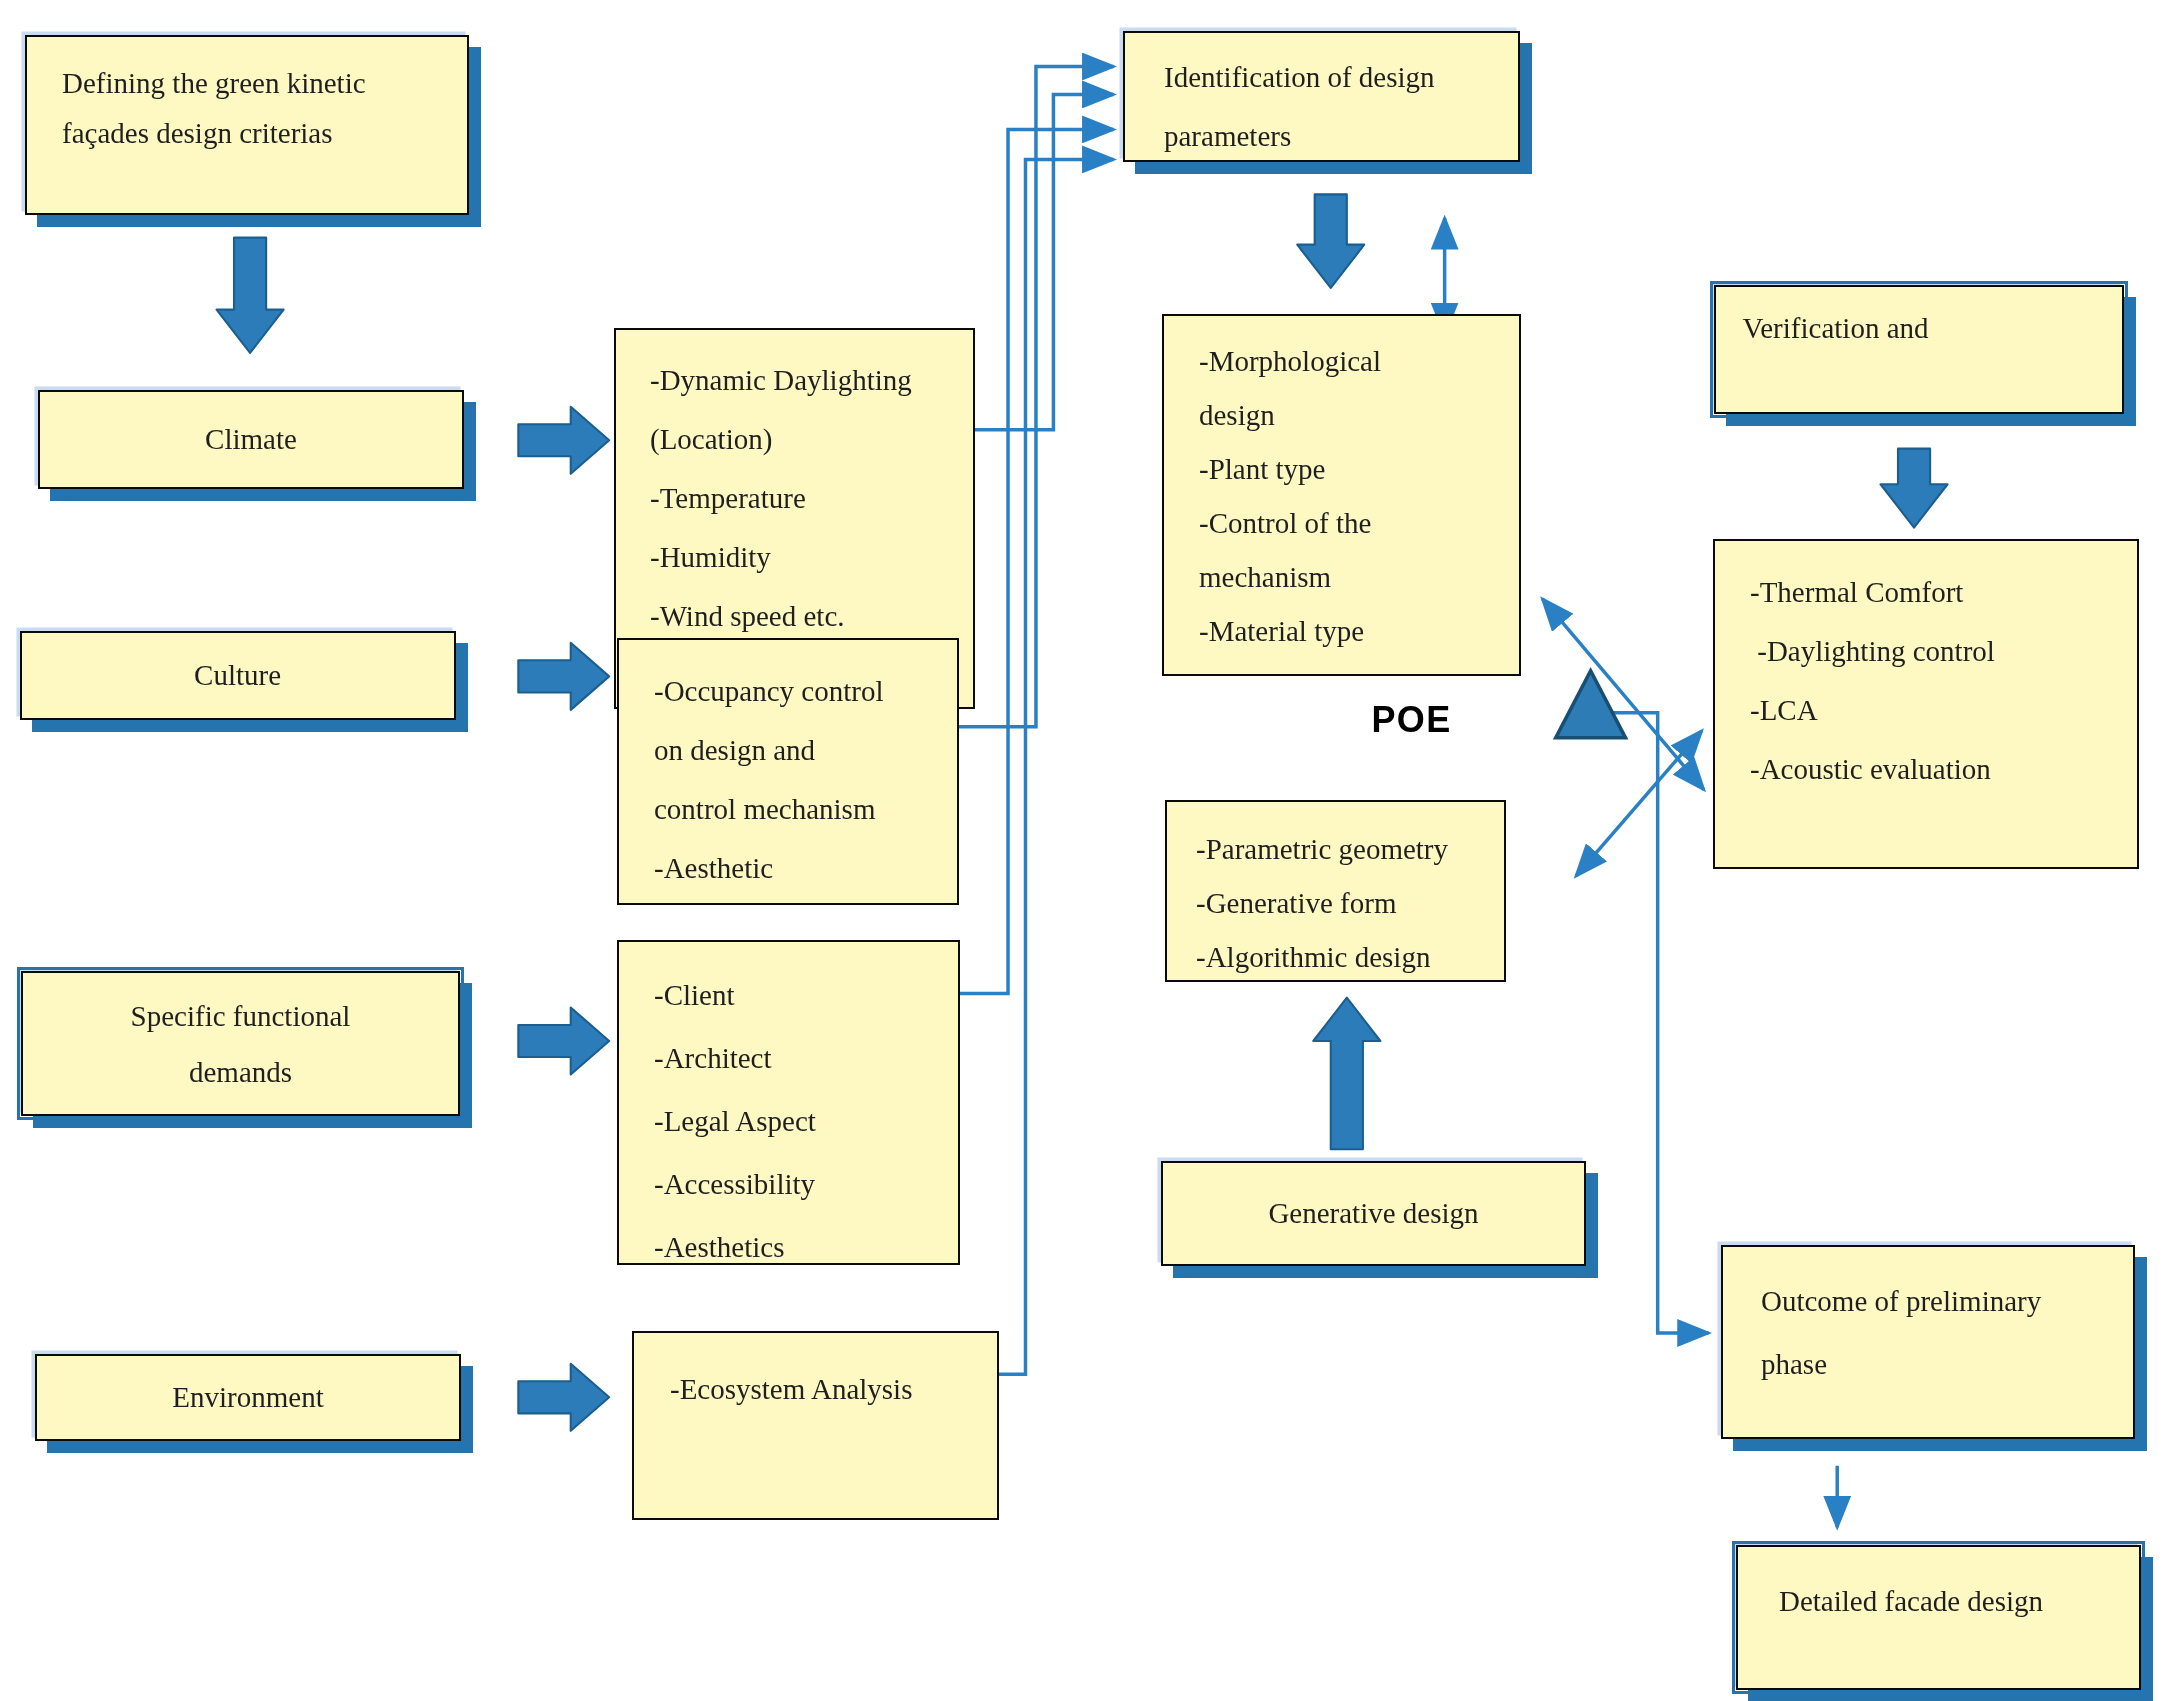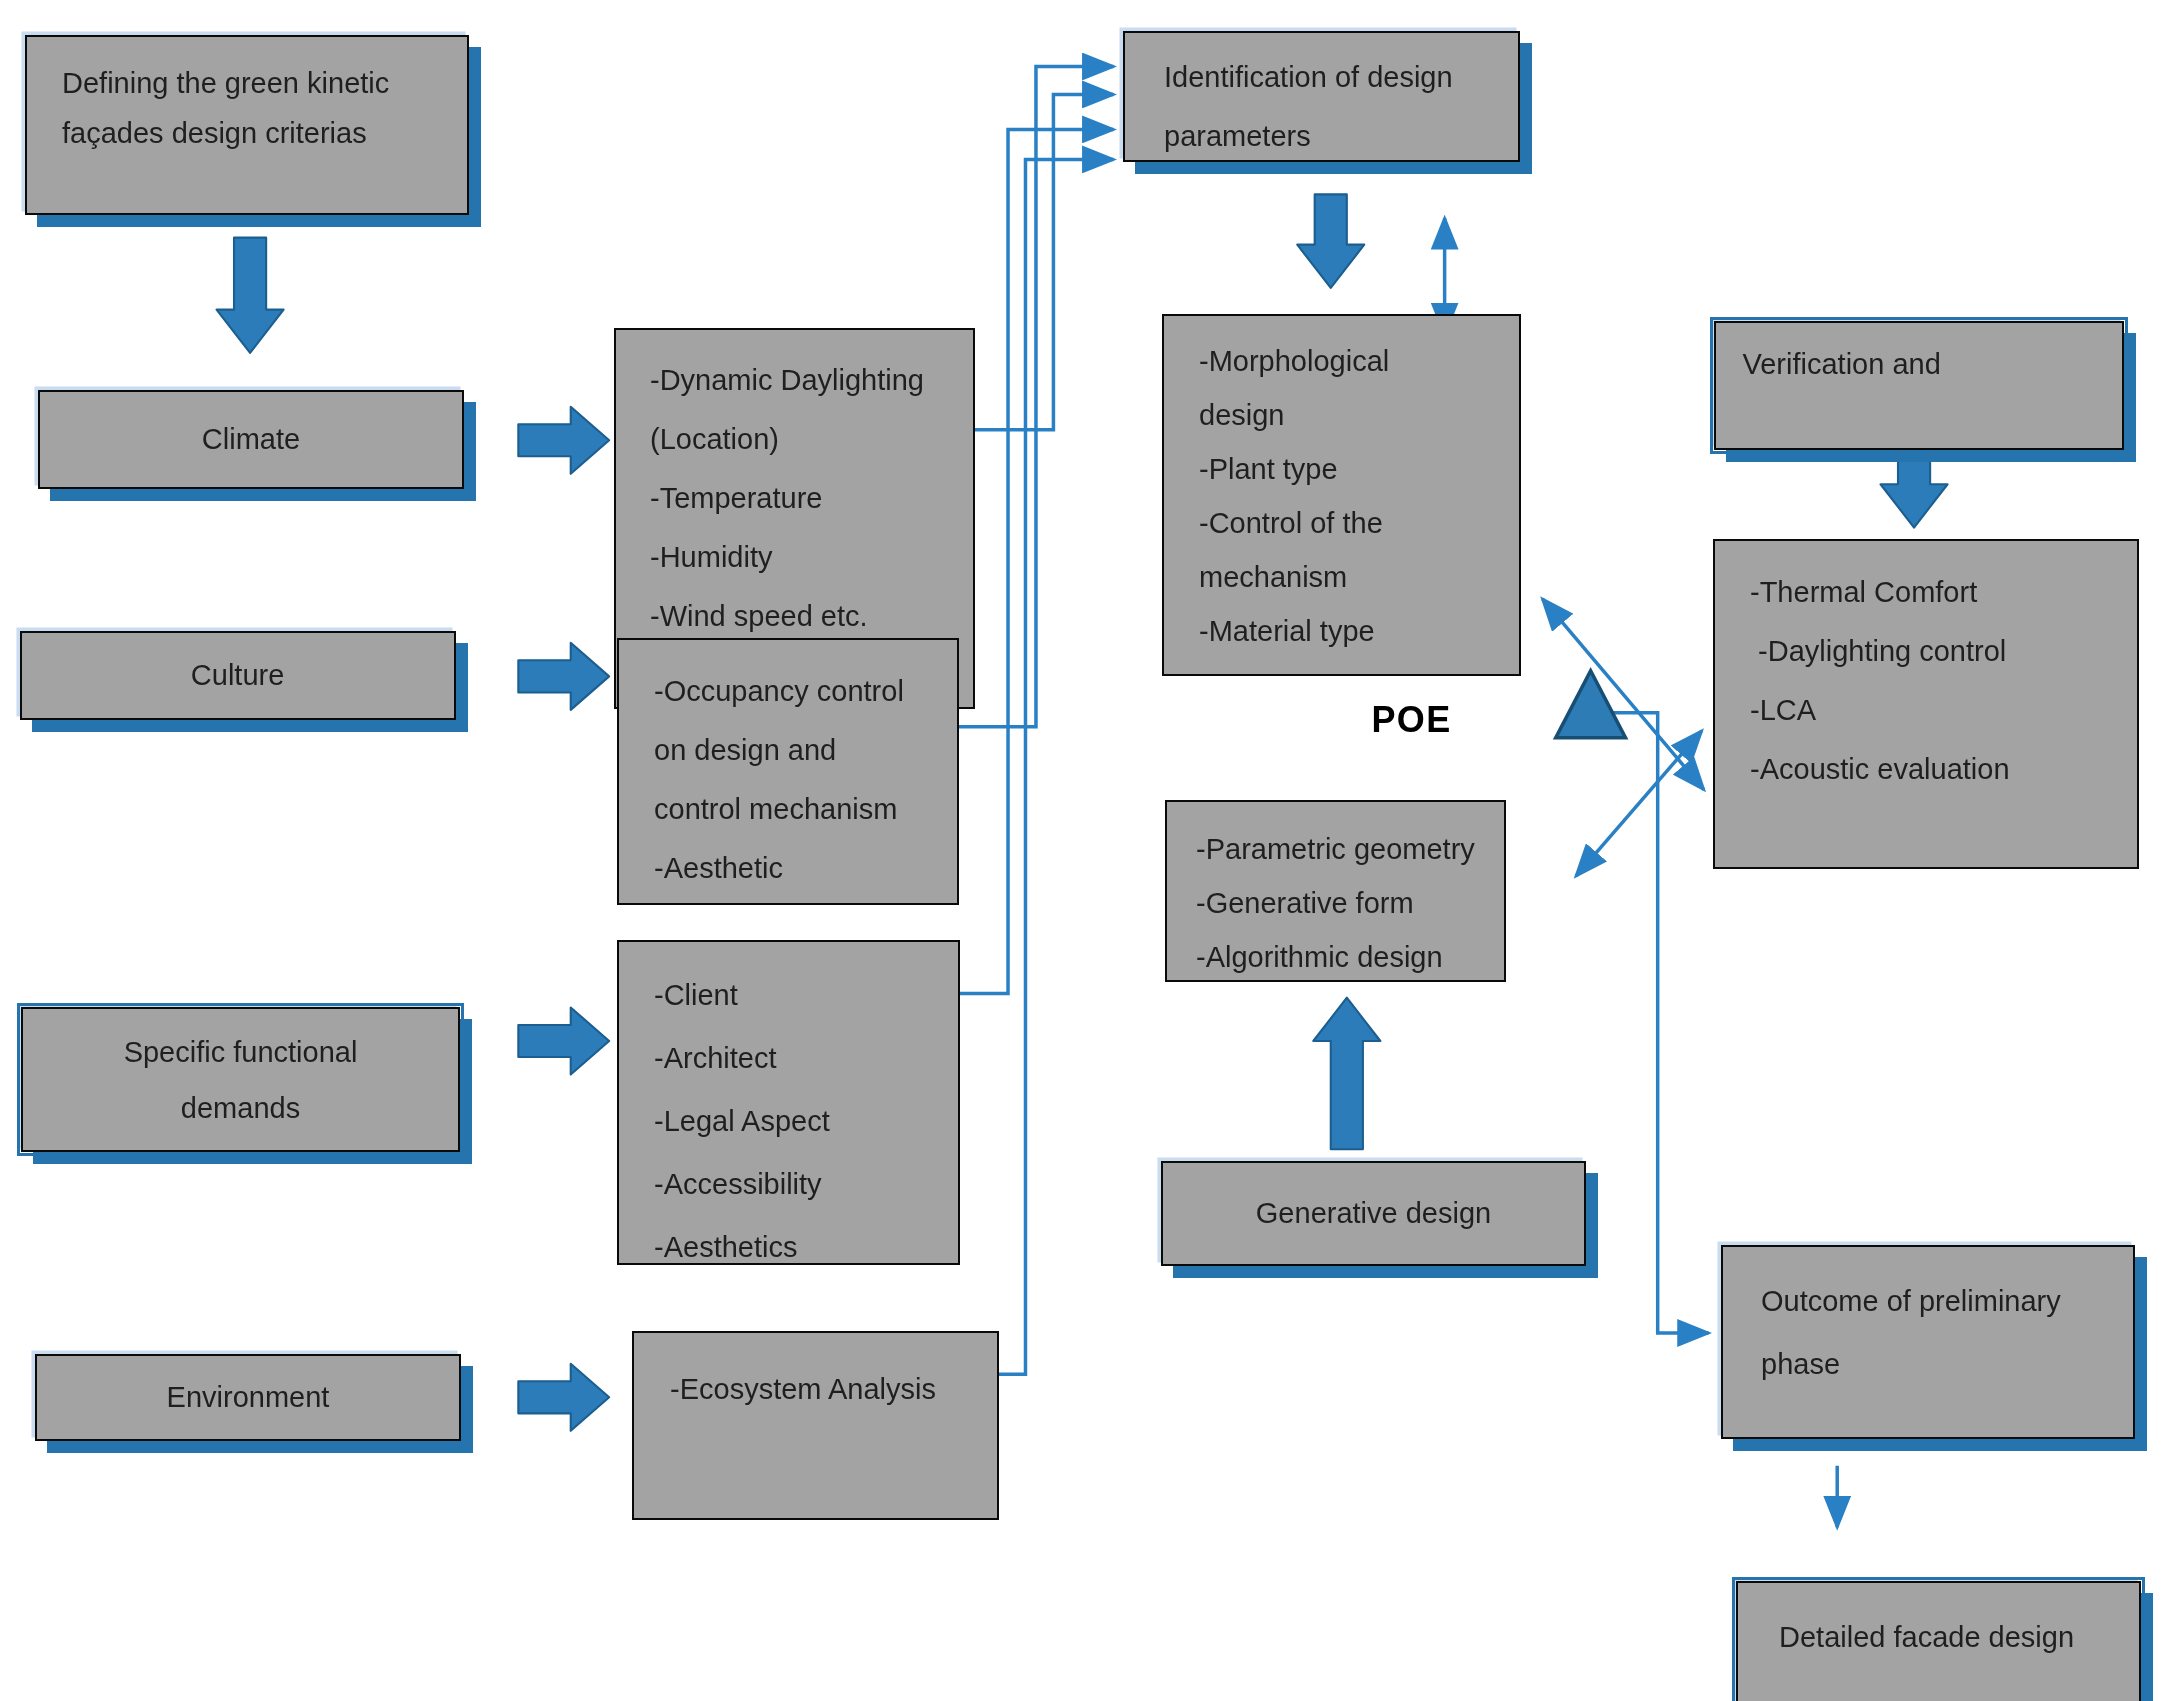--- a/index.html
+++ b/index.html
@@ -2,25 +2,25 @@
 <html style="font-size:11.2px"><head>
 <meta charset="utf-8">
 <style>
   html,body{margin:0;padding:0;}
   body{
     width:2183px;height:1702px;background:#ffffff;position:relative;
     font-family:"Liberation Sans", sans-serif;color:#1f1f1f;
   }
   #wires{position:absolute;left:0;top:0;width:2183px;height:1702px;}
   .box{
-    position:absolute;background:#a3a3a3;border:2.8px solid #0a0a0a;
-    font-size:29px;box-sizing:border-box;line-height:1.25;
+    position:absolute;background:#fef9c3;border:2.8px solid #0a0a0a;
+    font-size:29px;box-sizing:border-box;line-height:1.25;font-family:Liberation Serif, serif;
   }
   .b3d{box-shadow:-3.5px -3.5px 0 0 #cadcef, 12px 12px 0 0 #2574ae;}
-  .framed{outline:3.5px solid #2574ae;outline-offset:1.4px;margin-top:36px;}
+  .framed{outline:3.5px solid #2574ae;outline-offset:1.4px;}
   .center{display:flex;align-items:center;justify-content:center;text-align:center;flex-direction:column;}
   .lines .ln{white-space:pre;}
   
   #bx-defining{left:25px;top:35px;width:444px;height:180px;padding:21px 0 0 35px;}
   #bx-defining .ln{line-height:50px;}
   #bx-climate{left:38px;top:390px;width:426px;height:99px;text-align:center;}
   #bx-climate-detail{left:614px;top:328px;width:361px;height:381px;padding:21px 0 0 34px;}
   #bx-climate-detail .ln{line-height:59px;}
   #bx-culture{left:19.6px;top:631px;width:436px;height:89px;}
   #bx-culture-detail{left:617px;top:638px;width:342px;height:267px;padding:22.4px 0 0 35px;}

